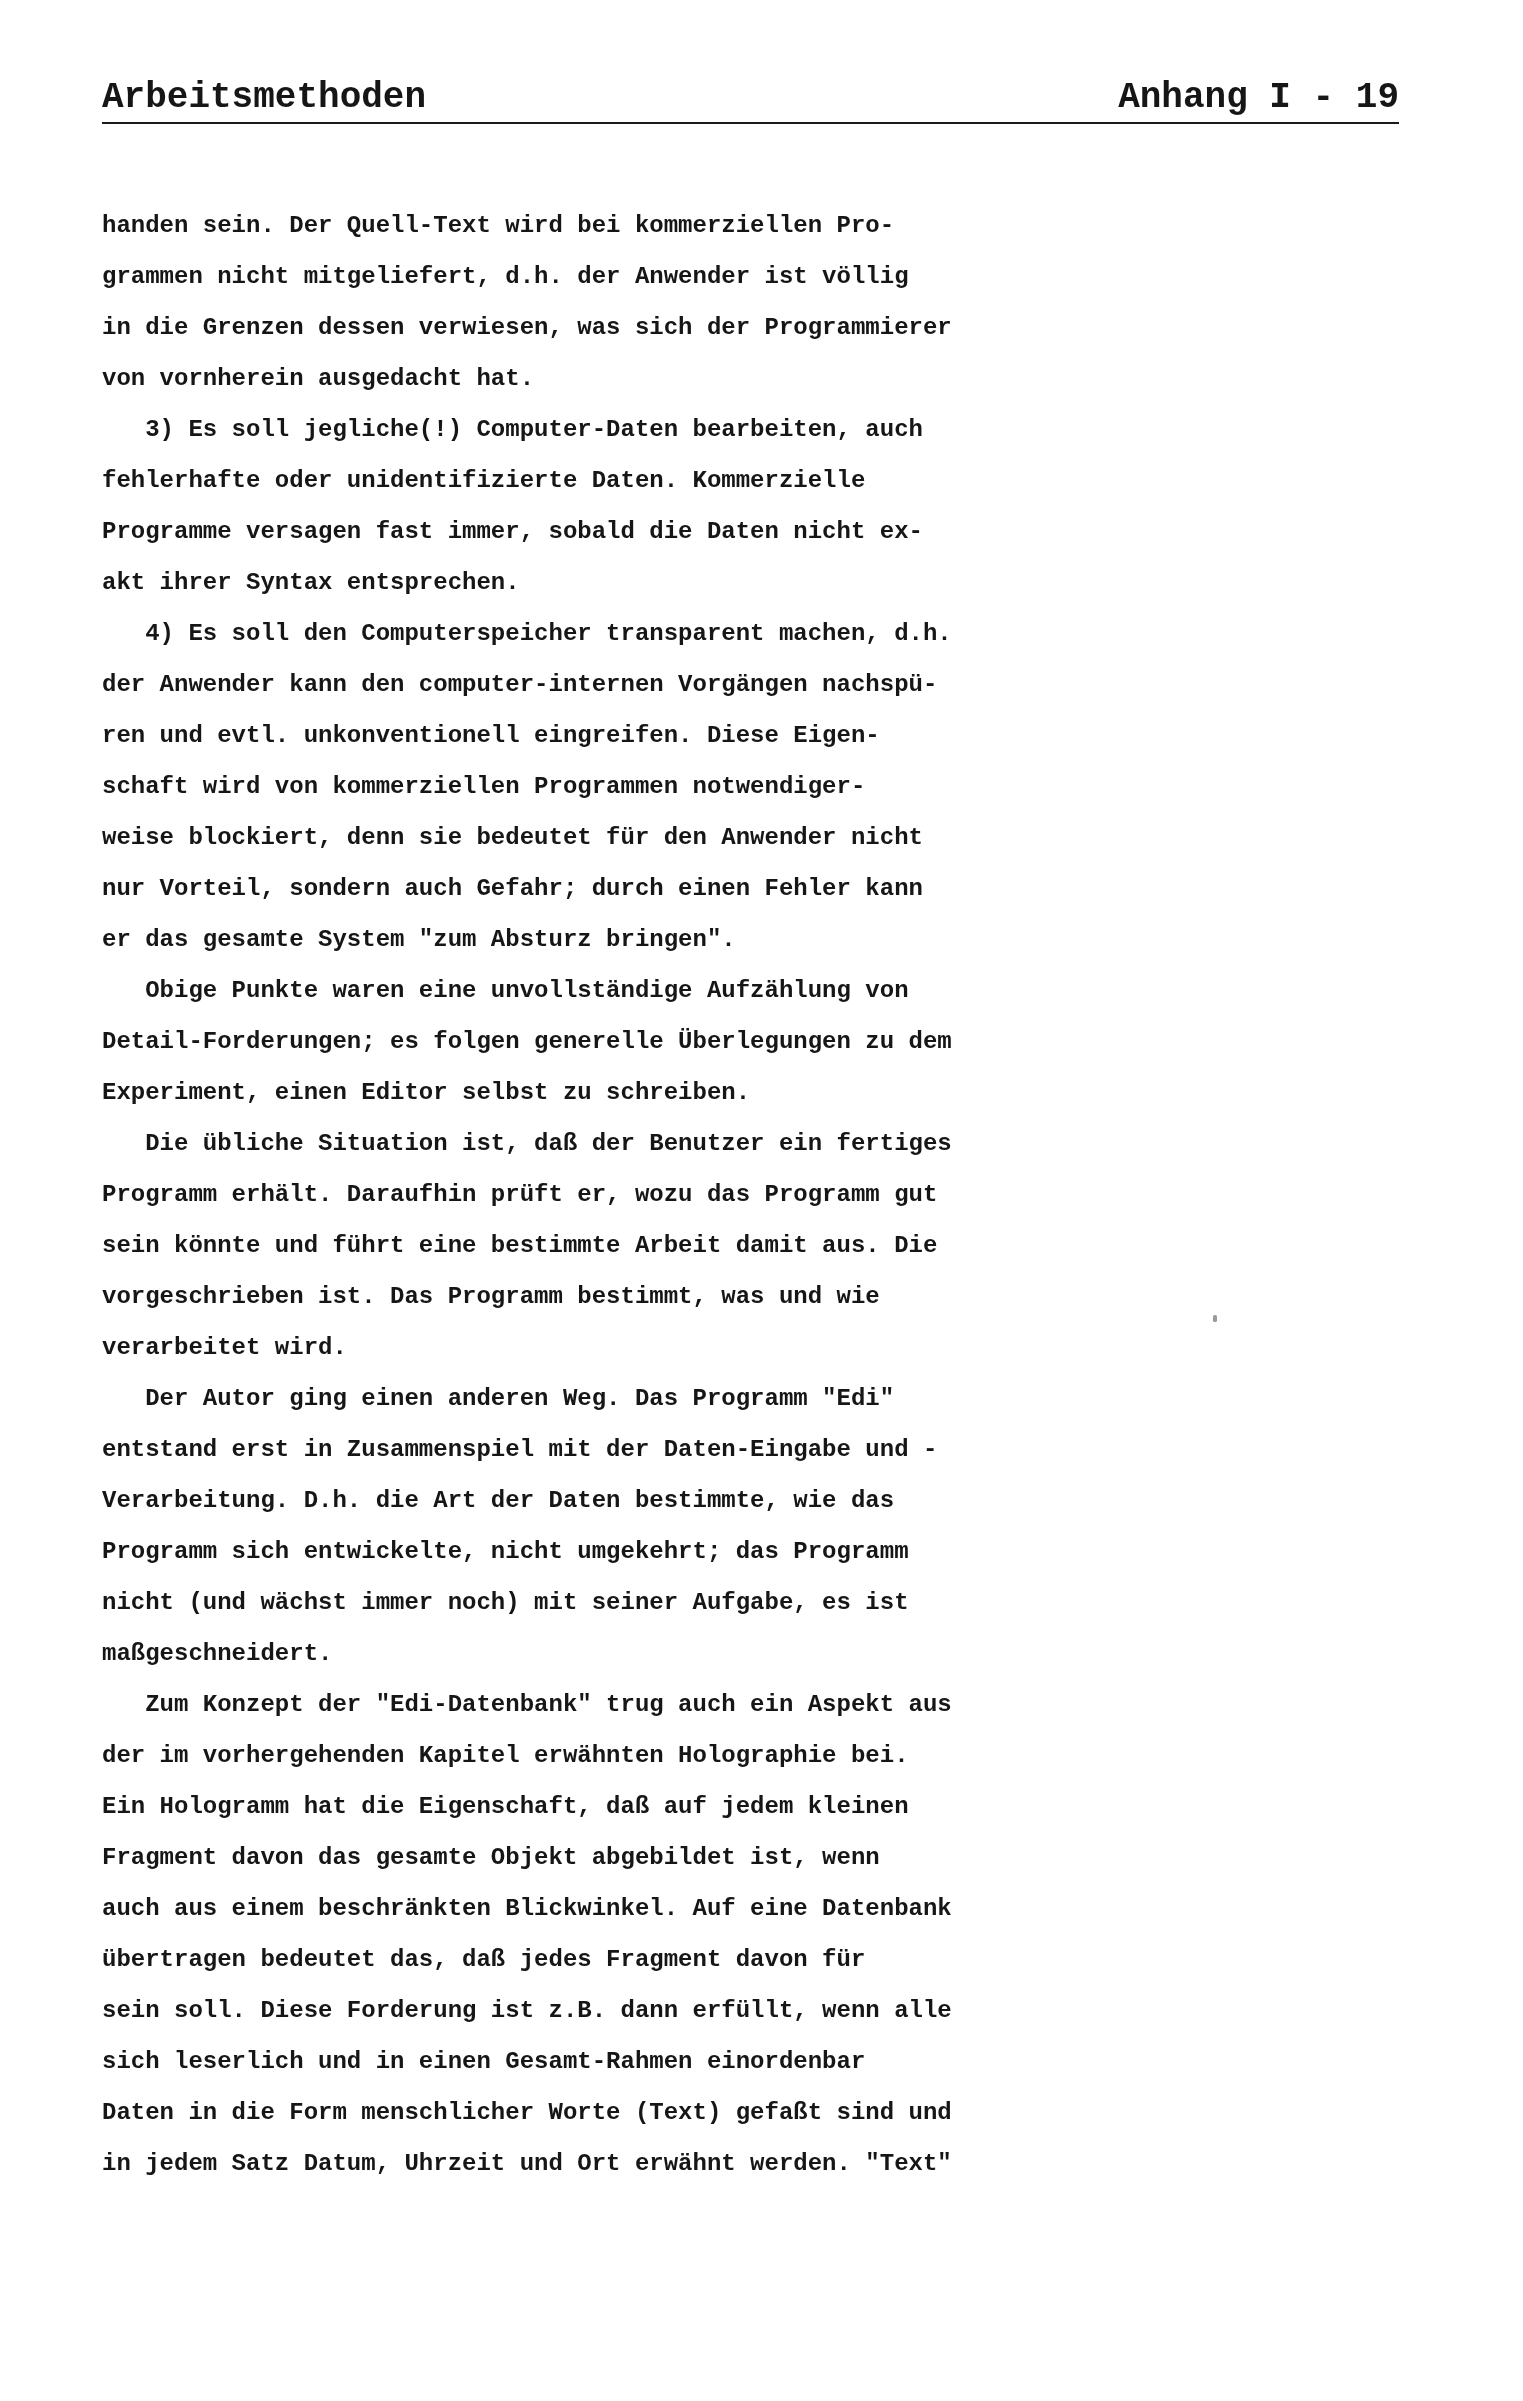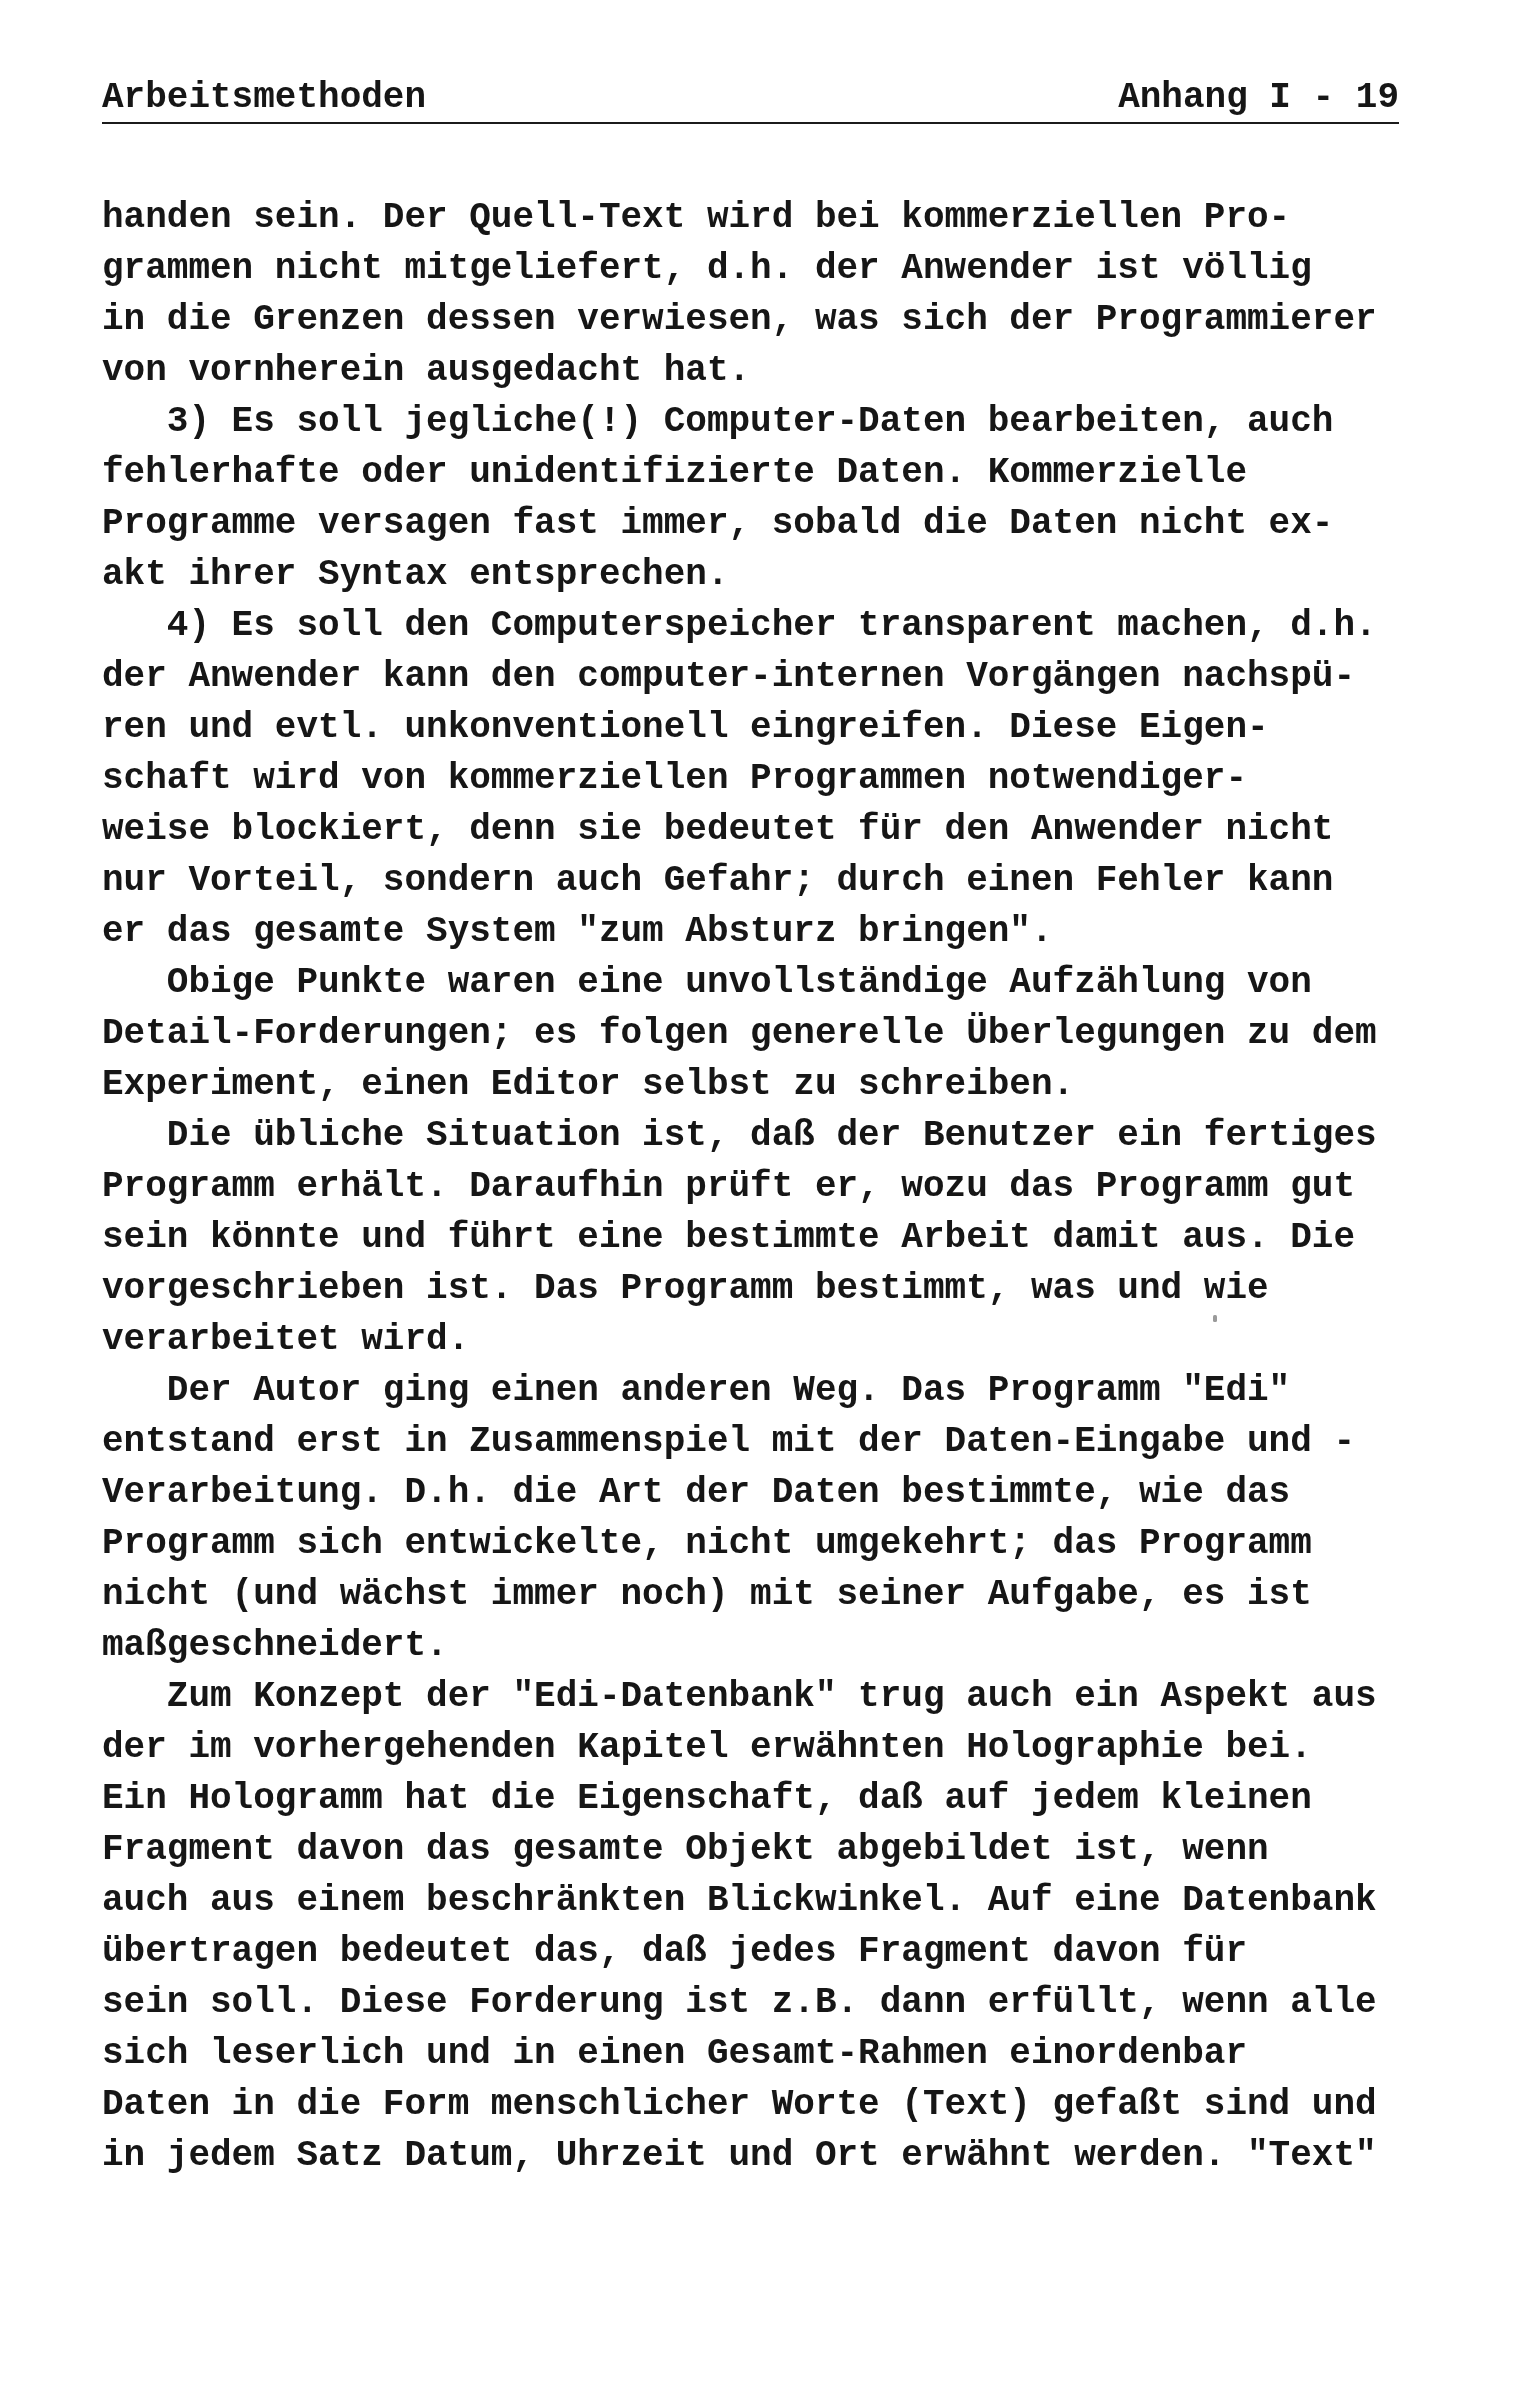--- a/index.html
+++ b/index.html
@@ -27,23 +27,23 @@
     justify-content: space-between;
     align-items: flex-end;
     border-bottom: 2.9px solid #1b1b1b;
     font-size: 36px;
     line-height: 48px;
     white-space: pre;
   }
   .body-text {
     position: absolute;
     left: 102px;
-    top: 192px;
+    top: 200px;
     width: 1313px;
-    font-size: 36px;
+    font-size: 24px;
     line-height: 51px;
   }
   .text-line {
     white-space: pre;
     height: 51px;
   }
   .speck {
     position: absolute;
     left: 1213px;
     top: 1315px;

